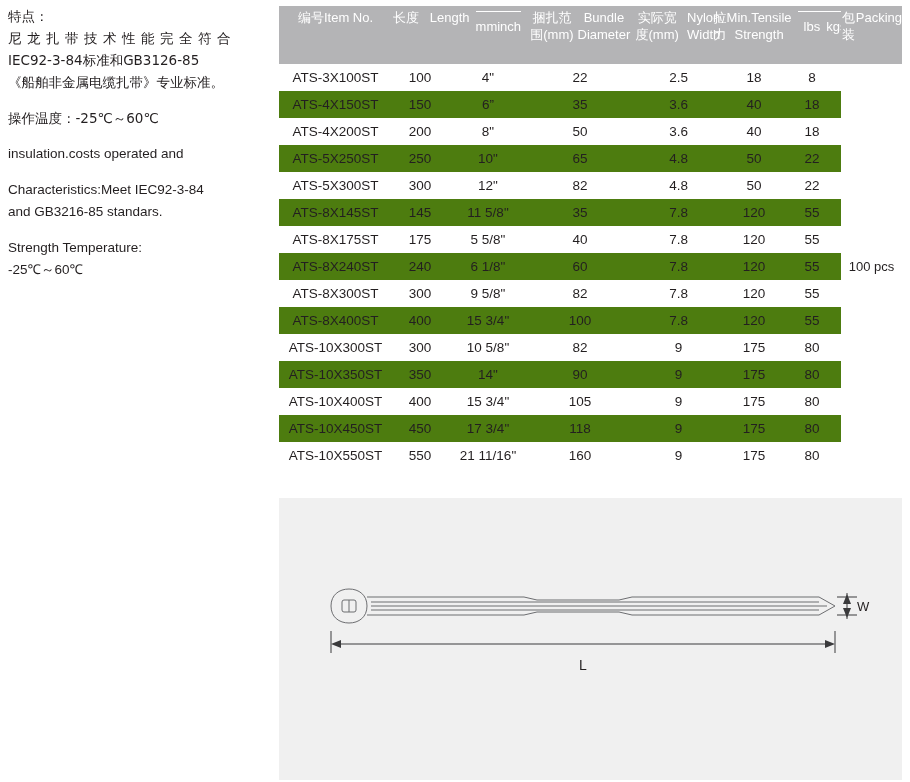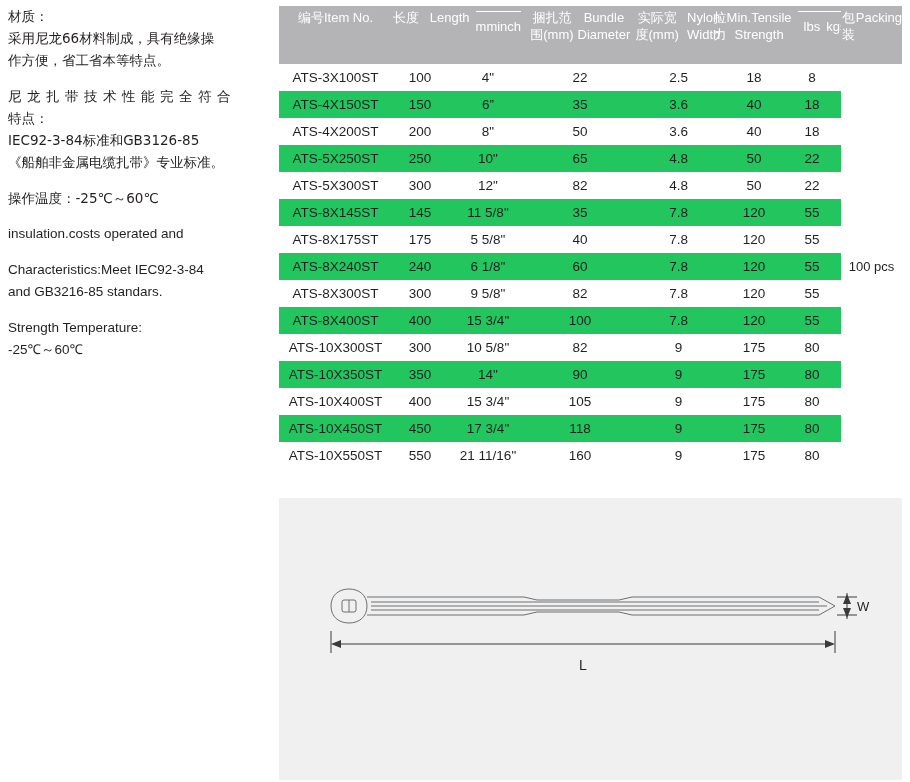--- a/index.html
+++ b/index.html
@@ -100,21 +100,21 @@
     padding-top: 2px;
   }
   tbody td {
     height: 27px;
     font-size: 13.5px;
     color: #231f20;
     text-align: center;
     vertical-align: middle;
   }
   tbody tr.alt td {
-    background: #22c55e;
+    background: #4d7c0f;
   }
   td.item {
     text-align: center;
     padding-left: 8px;
   }
   td.packing {
     text-align: center;
     font-size: 13px;
   }
 
@@ -133,29 +133,24 @@
     top: 0;
   }
 </style>
 </head>
 <body>
 
 <div class="page">
 
   <div class="left-col">
 
+
     <div class="blk">
-      <p class="cn">材质：</p>
-      <p class="cn">采用尼龙66材料制成，具有绝缘操</p>
-      <p class="cn">作方便，省工省本等特点。</p>
-    </div>
-
-    <div class="blk">
+      <p class="cn">特点：</p>
       <p class="cn spaced">尼 龙 扎 带 技 术 性 能 完 全 符 合</p>
-      <p class="cn">特点：</p>
       <p class="cn">IEC92-3-84标准和GB3126-85</p>
       <p class="cn">《船舶非金属电缆扎带》专业标准。</p>
     </div>
 
     <div class="blk">
       <p class="cn">操作温度：-25℃～60℃</p>
     </div>
 
     <div class="blk">
       <p class="justify">insulation.costs   operated   and</p>

